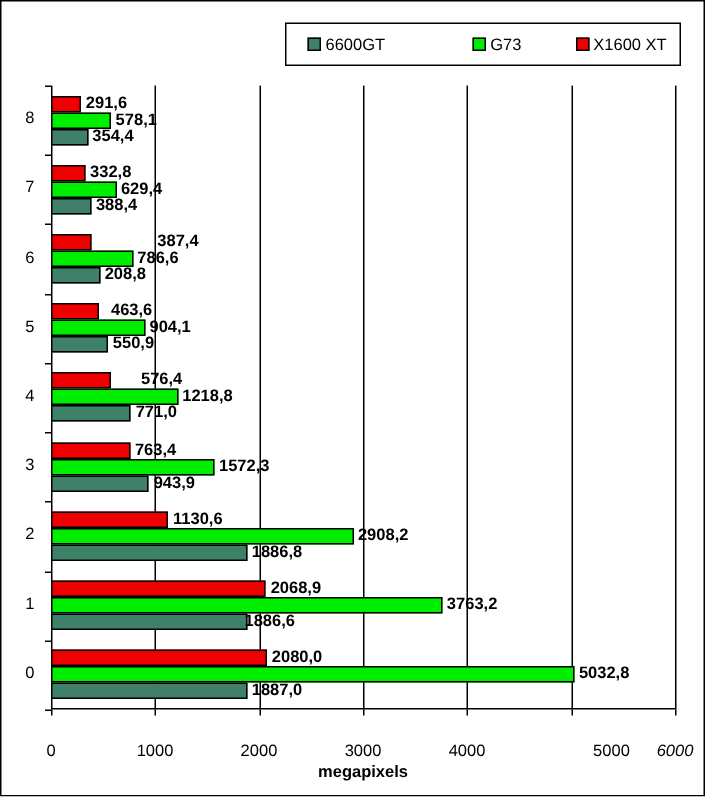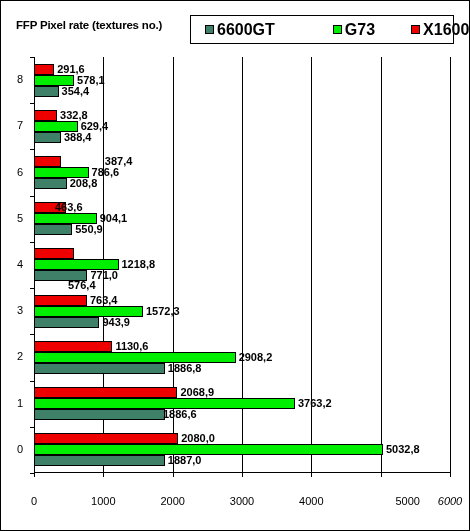--- a/index.html
+++ b/index.html
@@ -33,21 +33,21 @@
   .legend-item{
     display:flex;align-items:center;white-space:nowrap;
   }
   .legend-item.i0{margin-left:14px;}
   .legend-item.i1{margin-left:58px;}
   .legend-item.i2{margin-left:36px;}
   .swatch{
     width:9px;height:9px;border:1px solid #000;box-sizing:border-box;
     margin-right:3px;display:inline-block;
   }
-  .legend-label{font-size:16px;font-weight:bold;color:#000;}
+  .legend-label{font-size:11px;font-weight:normal;color:#000;}
 
   
   #plot{
     position:absolute;
     left:33px;top:56px;
     width:416px;height:416px;
   }
   #plot-frame{
     position:absolute;inset:0;
     border-left:1px solid #000;
@@ -105,21 +105,20 @@
     position:absolute;left:33px;top:508px;width:416px;
     text-align:center;font-size:11px;font-weight:bold;color:#000;
   }
 </style>
 </head>
 <body>
 
 <div id="frame">
 
   <div id="header">
-    <div id="chart-title">FFP Pixel rate (textures no.)</div>
 
     <div id="legend">
       <div class="legend-item i0">
         <span class="swatch" style="background: rgb(62, 128, 104);"></span>
         <span class="legend-label">6600GT</span>
       </div>
       <div class="legend-item i1">
         <span class="swatch" style="background: rgb(0, 238, 0);"></span>
         <span class="legend-label">G73</span>
       </div>
@@ -192,29 +191,29 @@
         <div class="group" style="top: 231.111px; height: 46.2222px;">
           <div class="bar s-red" style="width: 52.9291px; top: 6.61111px; background: rgb(238, 0, 0);"></div>
           <div class="bar-value" style="left: 55.9291px; top: 6.61111px;">763,4</div>
           <div class="bar s-green" style="width: 109.013px; top: 17.6111px; background: rgb(0, 238, 0);"></div>
           <div class="bar-value" style="left: 112.013px; top: 17.6111px;">1572,3</div>
           <div class="bar s-dark" style="width: 65.4437px; top: 28.6111px; background: rgb(62, 128, 104);"></div>
           <div class="bar-value" style="left: 68.4437px; top: 28.6111px;">943,9</div>
         </div>
         <div class="group" style="top: 184.889px; height: 46.2222px;">
           <div class="bar s-red" style="width: 39.9637px; top: 6.61111px; background: rgb(238, 0, 0);"></div>
-          <div class="bar-value" style="left: 34px; top: 6.61111px; margin-top: 32px;">576,4</div>
+          <div class="bar-value" style="left: 60px; top: 6.61111px;">576,4</div>
           <div class="bar s-green" style="width: 84.5035px; top: 17.6111px; background: rgb(0, 238, 0);"></div>
           <div class="bar-value" style="left: 87.5035px; top: 17.6111px;">1218,8</div>
           <div class="bar s-dark" style="width: 53.456px; top: 28.6111px; background: rgb(62, 128, 104);"></div>
           <div class="bar-value" style="left: 56.456px; top: 28.6111px;">771,0</div>
         </div>
         <div class="group" style="top: 138.667px; height: 46.2222px;">
           <div class="bar s-red" style="width: 32.1429px; top: 6.61111px; background: rgb(238, 0, 0);"></div>
-          <div class="bar-value" style="left: 21px; top: 6.61111px;">463,6</div>
+          <div class="bar-value" style="left: 40px; top: 6.61111px;">463,6</div>
           <div class="bar s-green" style="width: 62.6843px; top: 17.6111px; background: rgb(0, 238, 0);"></div>
           <div class="bar-value" style="left: 65.6843px; top: 17.6111px;">904,1</div>
           <div class="bar s-dark" style="width: 38.1957px; top: 28.6111px; background: rgb(62, 128, 104);"></div>
           <div class="bar-value" style="left: 41.1957px; top: 28.6111px;">550,9</div>
         </div>
         <div class="group" style="top: 92.4444px; height: 46.2222px;">
           <div class="bar s-red" style="width: 26.8597px; top: 6.61111px; background: rgb(238, 0, 0);"></div>
           <div class="bar-value" style="left: 29.8597px; top: 6.61111px; margin-left: 41px;">387,4</div>
           <div class="bar s-green" style="width: 54.5376px; top: 17.6111px; background: rgb(0, 238, 0);"></div>
           <div class="bar-value" style="left: 57.5376px; top: 17.6111px;">786,6</div>
@@ -251,14 +250,15 @@
     </div>
   <div id="xlabels">
       <div class="xlab" style="left: 33px;">0</div>
       <div class="xlab" style="left: 102.333px;">1000</div>
       <div class="xlab" style="left: 171.667px;">2000</div>
       <div class="xlab" style="left: 241px;">3000</div>
       <div class="xlab" style="left: 310.333px;">4000</div>
       <div class="xlab" style="left: 379.667px; margin-left: 27px;">5000</div>
       <div class="xlab" style="left: 449px; font-style: italic;">6000</div>
     </div>
+  <div id="xaxis-title">megapixels</div>
 
 </div>
 
 </body></html>

